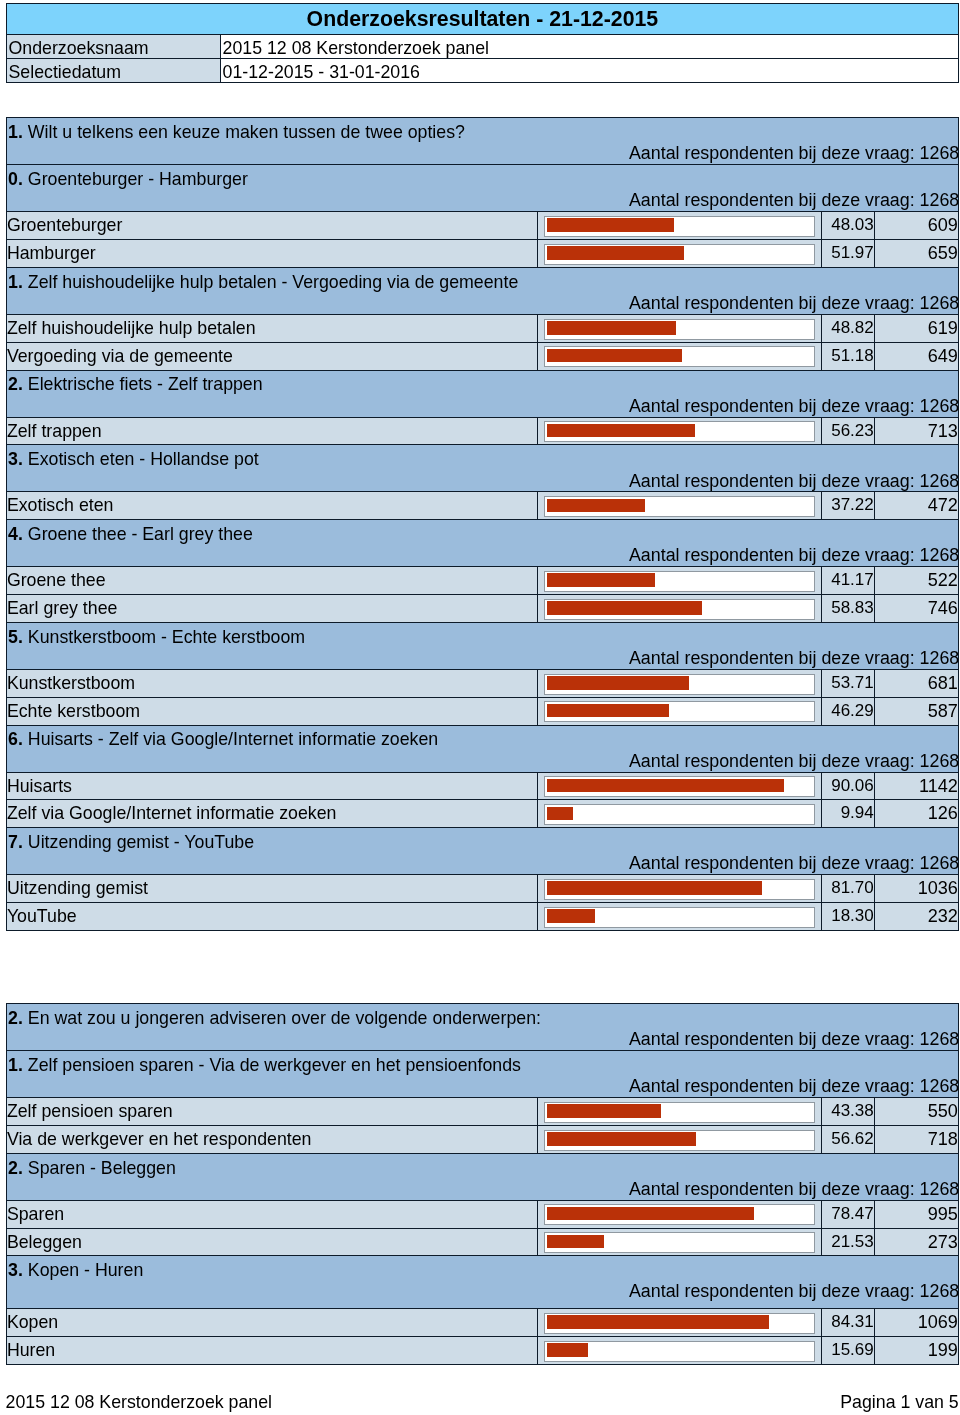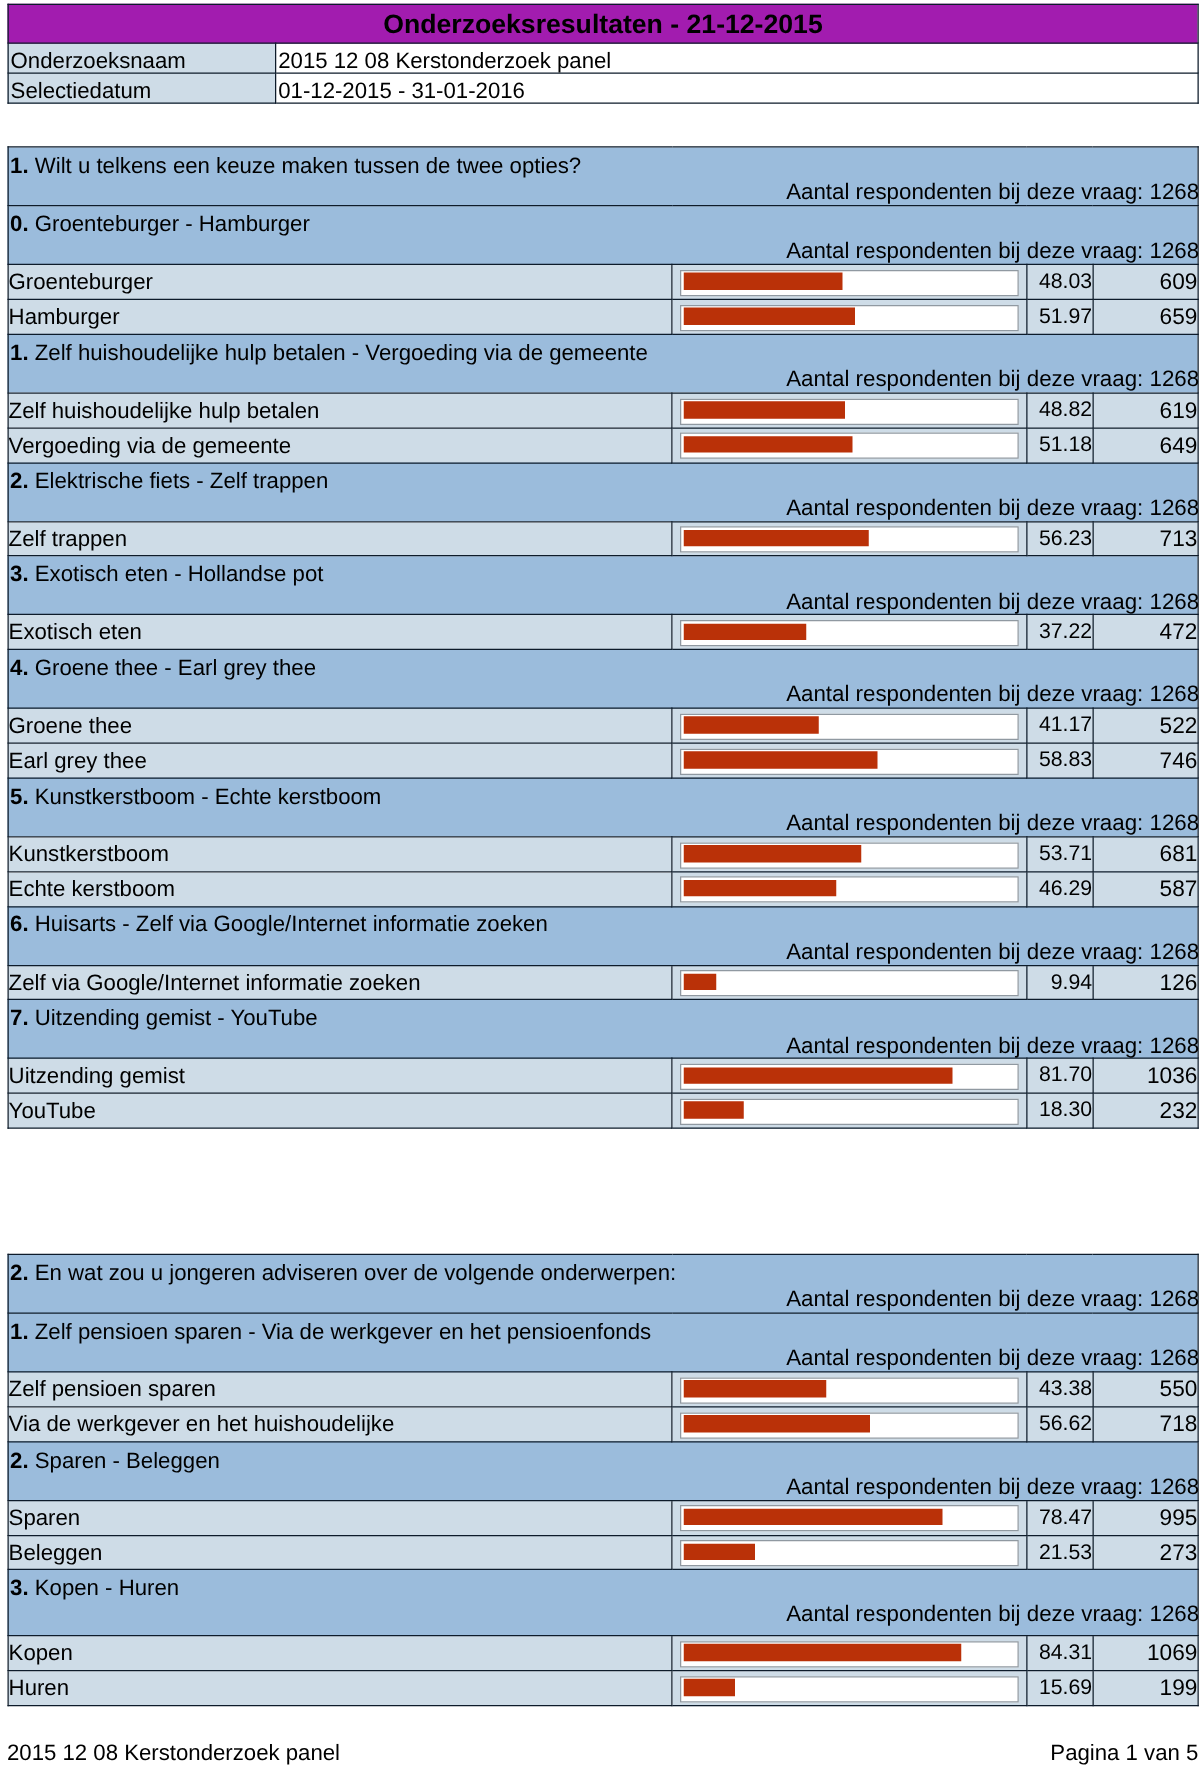--- a/index.html
+++ b/index.html
@@ -9,21 +9,21 @@
     font-family:"Liberation Sans",sans-serif;
     color:#000000;
   }
   .page{position:relative;width:960px;height:1415px;overflow:hidden;}
 
   table.tbl{border-collapse:collapse;table-layout:fixed;width:953px;
             position:absolute;left:5.9px;font-size:17.75px;}
   table.tbl td{border:1px solid #0d1b2a;padding:0;vertical-align:top;box-sizing:border-box;}
 
   
-  .hdrtbl .title-cell{background:#a21caf;height:30.4px;text-align:center;
+  .hdrtbl .title-cell{background:#7dd3fc;height:30.4px;text-align:center;
     font-weight:bold;font-size:21.3px;line-height:30.4px;}
   .hdrtbl .hdr-label{background:#cedce7;height:23.3px;line-height:20px;padding:3.1px 0 0 1.6px;}
   .hdrtbl .hdr-val{background:#ffffff;height:23.3px;line-height:20px;padding:3.1px 0 0 1.6px;}
 
   
   tr.qrow td{background:#9bbcdc;}
   .qbox{position:relative;height:45px;}
   .qtext{position:absolute;left:1.2px;top:1.8px;line-height:24px;white-space:nowrap;}
   .qtext b{font-weight:bold;}
   .qresp{position:absolute;right:-1.4px;top:23.1px;line-height:24px;font-size:17.85px;
@@ -231,20 +231,30 @@
         </tr>
 <tr class="qrow" style="height:47.0px">
           <td colspan="4">
             <div class="qbox">
               <div class="qtext"><b>6.</b> <span>Huisarts - Zelf via Google/Internet informatie zoeken</span></div>
               <div class="qresp">Aantal respondenten bij deze vraag: 1268</div>
             </div>
           </td>
         </tr>
 <tr class="arow" style="height:27.83px">
+          <td class="alabel">Huisarts</td>
+          <td class="abar">
+            <div class="track">
+              <div class="fill" style="width: 237.58px;"></div>
+            </div>
+          </td>
+          <td class="apct">90.06</td>
+          <td class="acnt">1142</td>
+        </tr>
+<tr class="arow" style="height:27.83px">
           <td class="alabel">Zelf via Google/Internet informatie zoeken</td>
           <td class="abar">
             <div class="track">
               <div class="fill" style="width: 26.22px;"></div>
             </div>
           </td>
           <td class="apct">9.94</td>
           <td class="acnt">126</td>
         </tr>
 <tr class="qrow" style="height:47.0px">
@@ -305,21 +315,21 @@
           <td class="alabel">Zelf pensioen sparen</td>
           <td class="abar">
             <div class="track">
               <div class="fill" style="width: 114.44px;"></div>
             </div>
           </td>
           <td class="apct">43.38</td>
           <td class="acnt">550</td>
         </tr>
 <tr class="arow" style="height:27.83px">
-          <td class="alabel">Via de werkgever en het huishoudelijke</td>
+          <td class="alabel">Via de werkgever en het respondenten</td>
           <td class="abar">
             <div class="track">
               <div class="fill" style="width: 149.36px;"></div>
             </div>
           </td>
           <td class="apct">56.62</td>
           <td class="acnt">718</td>
         </tr>
 <tr class="qrow" style="height:47.0px">
           <td colspan="4">

